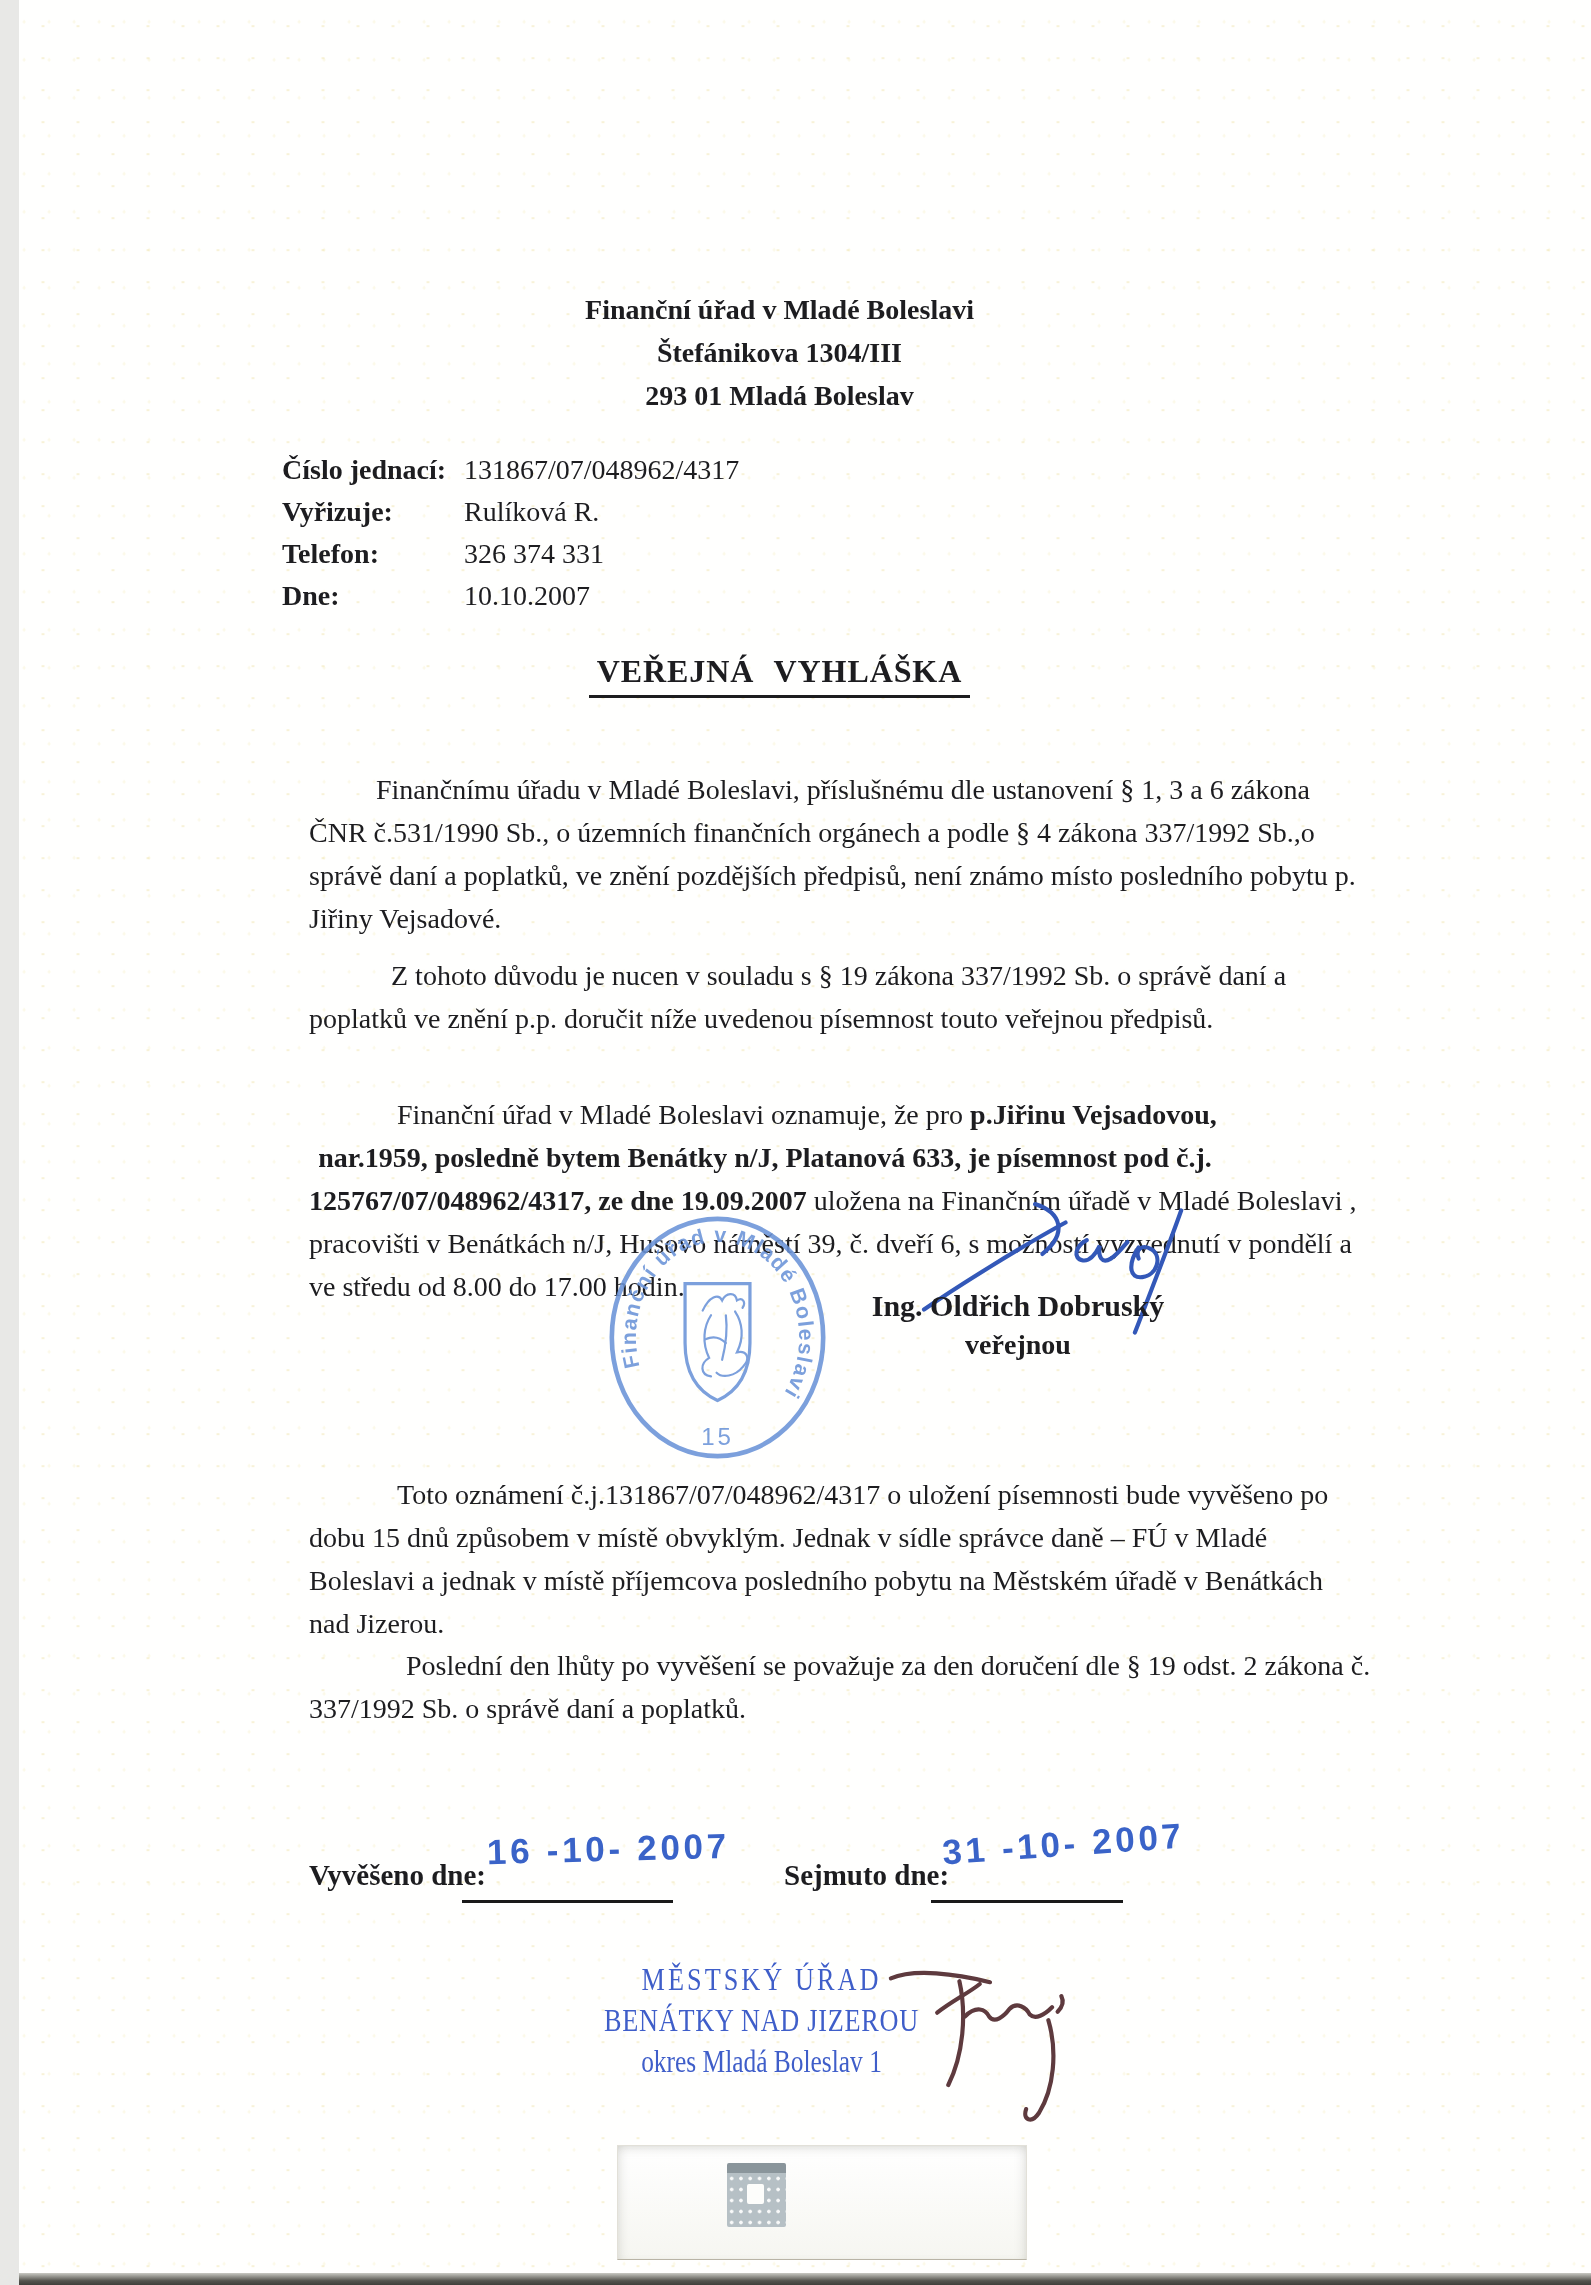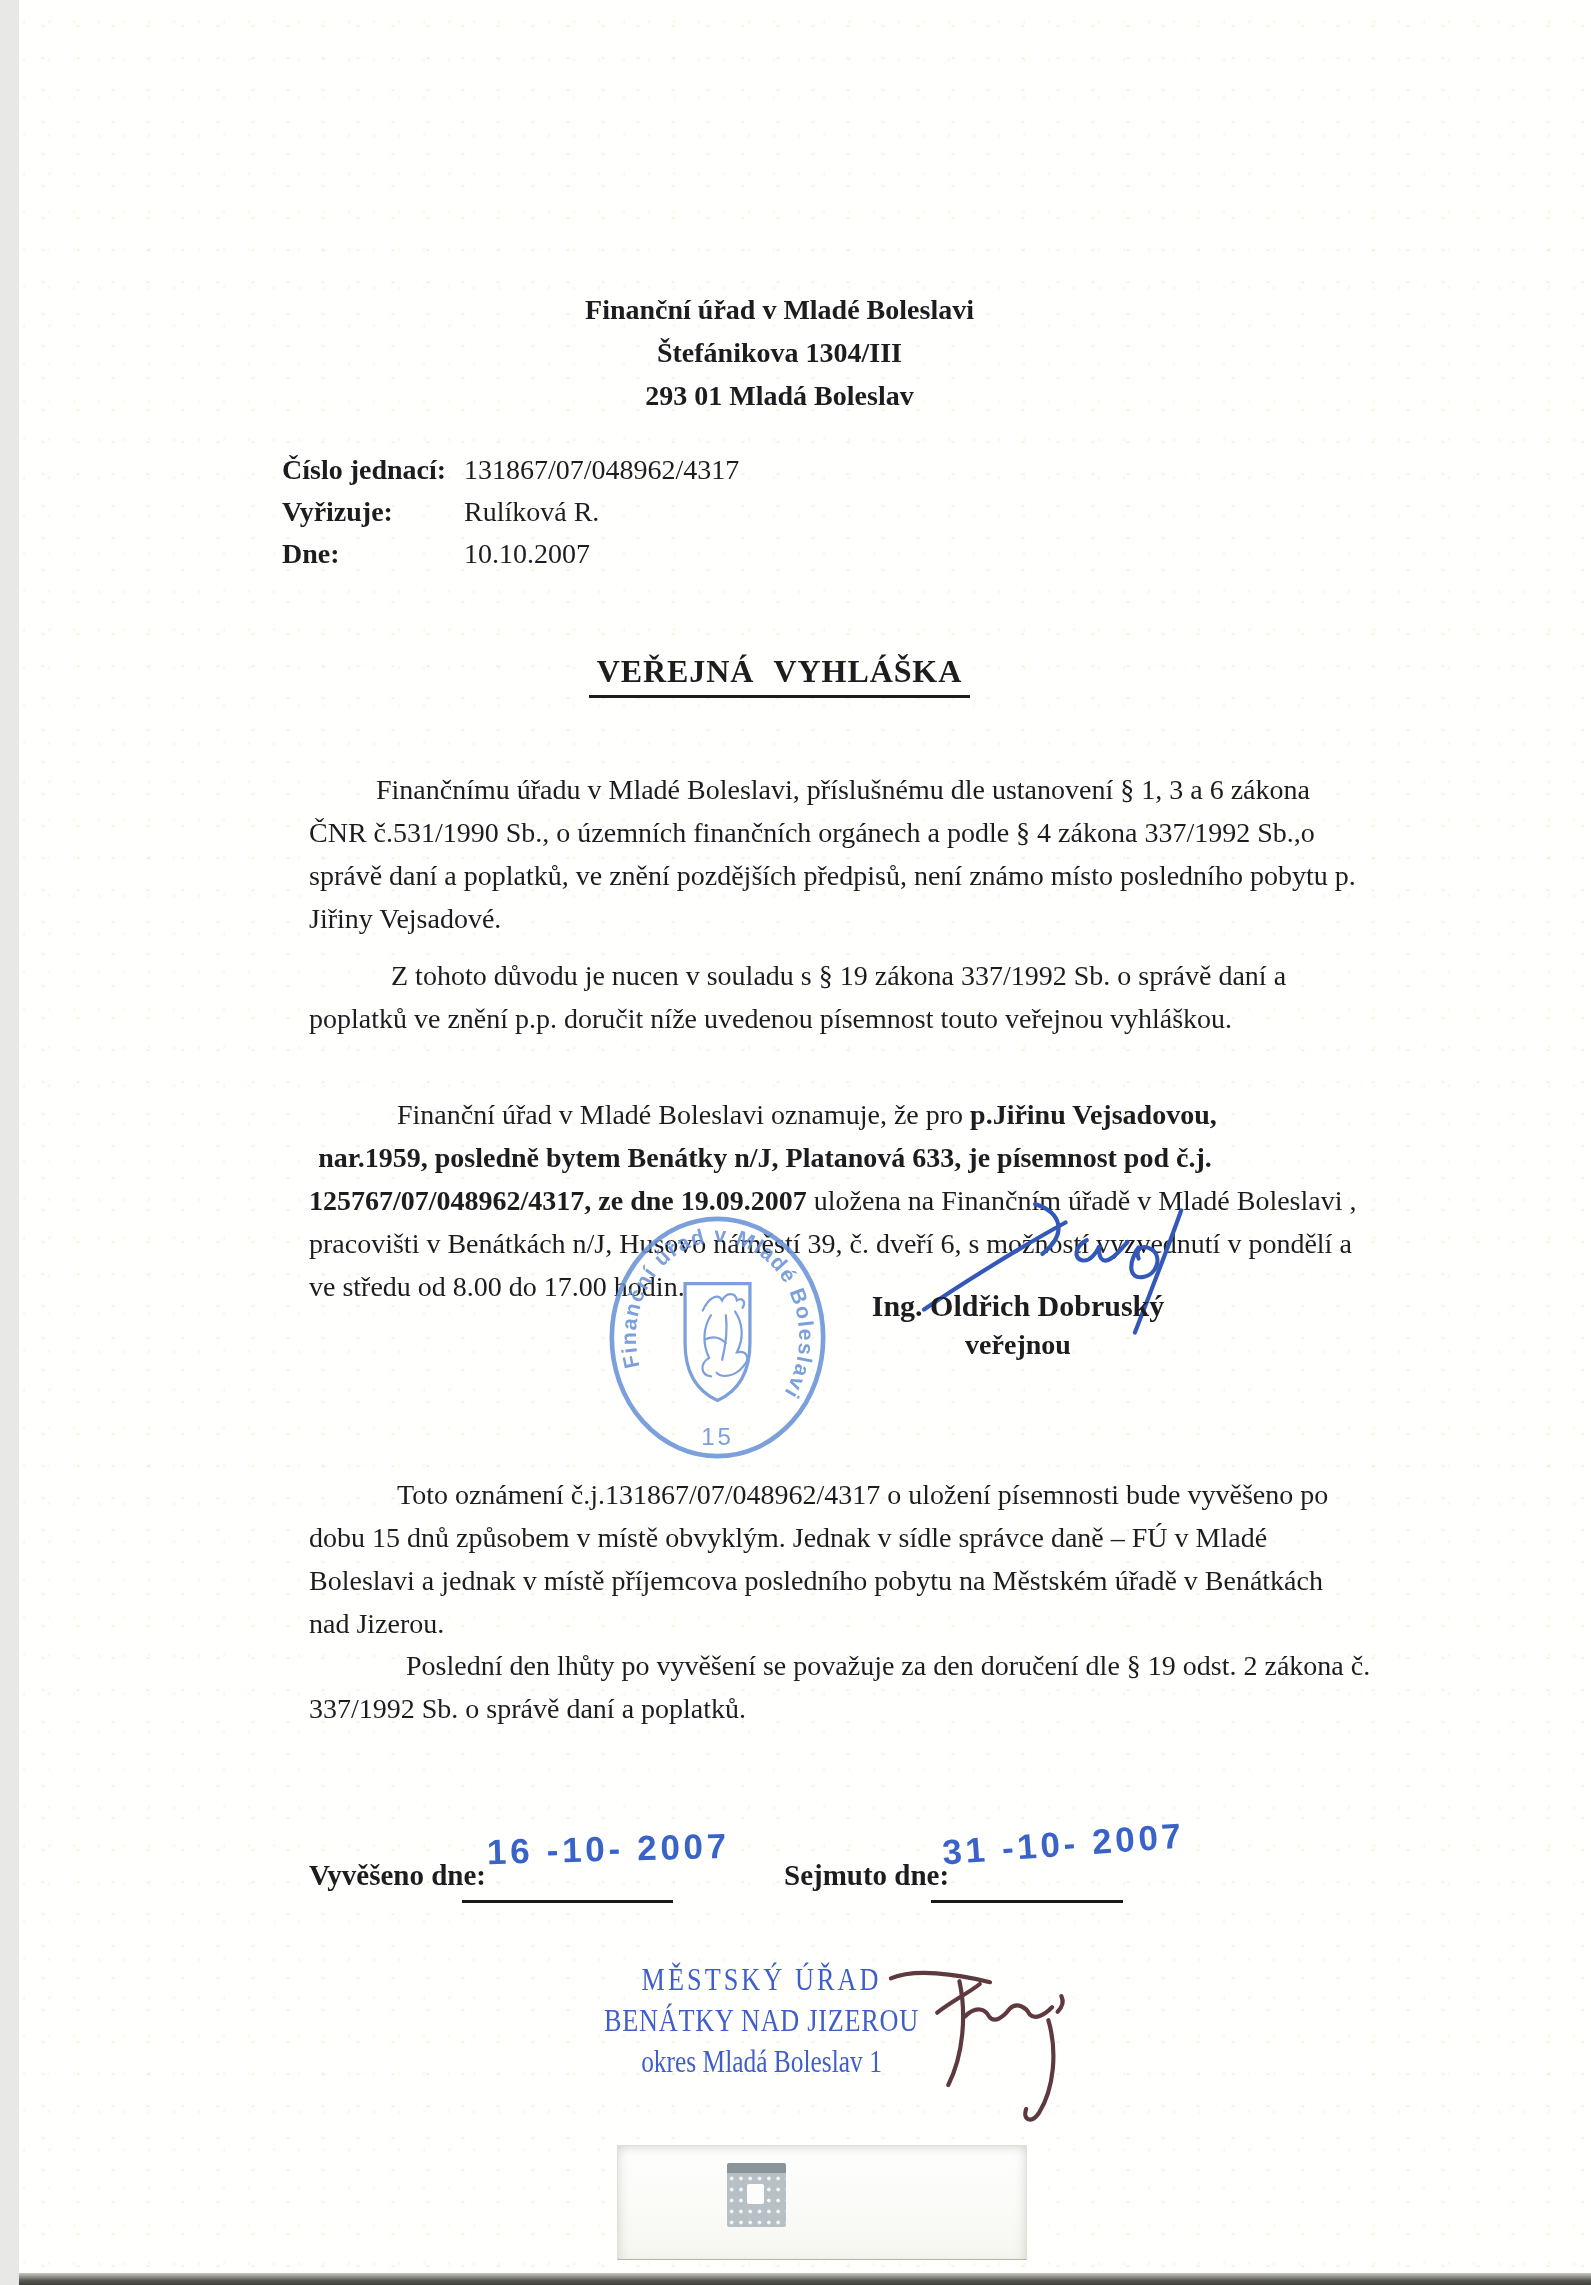--- a/index.html
+++ b/index.html
@@ -96,39 +96,43 @@
   <div class="abs refblock">
     <div class="refrow">
       <span class="reflabel">Číslo jednací:</span>
       <span>131867/07/048962/4317</span>
     </div>
     <div class="refrow">
       <span class="reflabel">Vyřizuje:</span>
       <span>Rulíková R.</span>
     </div>
     <div class="refrow">
+      <span class="reflabel">Telefon:</span>
+      <span>326 374 331</span>
+    </div>
+    <div class="refrow">
       <span class="reflabel">Dne:</span>
       <span>10.10.2007</span>
     </div>
   </div>
 
   <div class="abs titlewrap">
     <span class="doc-title">VEŘEJNÁ VYHLÁŠKA</span>
   </div>
 
   <div class="abs para" style="top:768px;">
     <div class="ind72">Finančnímu úřadu v Mladé Boleslavi, příslušnému dle ustanovení § 1, 3 a 6 zákona</div>
     <div>ČNR č.531/1990 Sb., o územních finančních orgánech a podle § 4 zákona 337/1992 Sb.,o</div>
     <div>správě daní a poplatků, ve znění pozdějších předpisů, není známo místo posledního pobytu p.</div>
     <div>Jiřiny Vejsadové.</div>
   </div>
 
   <div class="abs para" style="top:954px;">
     <div class="ind88">Z tohoto důvodu je nucen v souladu s § 19 zákona 337/1992 Sb. o správě daní a</div>
-    <div>poplatků ve znění p.p. doručit níže uvedenou písemnost touto veřejnou vyhláškou.</div>
+    <div>poplatků ve znění p.p. doručit níže uvedenou písemnost touto veřejnou předpisů.</div>
   </div>
 
   <div class="abs para" style="top:1093px;">
     <div class="ind95"><span>Finanční úřad v Mladé Boleslavi oznamuje, že pro </span><b>p.Jiřinu Vejsadovou,</b></div>
     <div class="ind10"><b>nar.1959, posledně bytem Benátky n/J, Platanová 633, je písemnost pod č.j.</b></div>
     <div><b>125767/07/048962/4317, ze dne 19.09.2007</b><span> uložena na Finančním úřadě v Mladé Boleslavi ,</span></div>
     <div>pracovišti v Benátkách n/J, Husovo náměstí 39, č. dveří 6, s možností vyzvednutí v pondělí a</div>
     <div>ve středu od 8.00 do 17.00 hodin.</div>
   </div>
 

